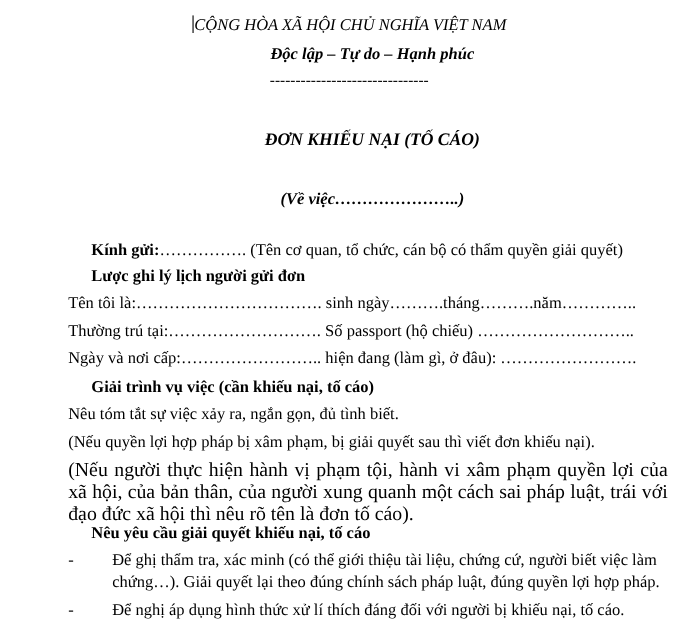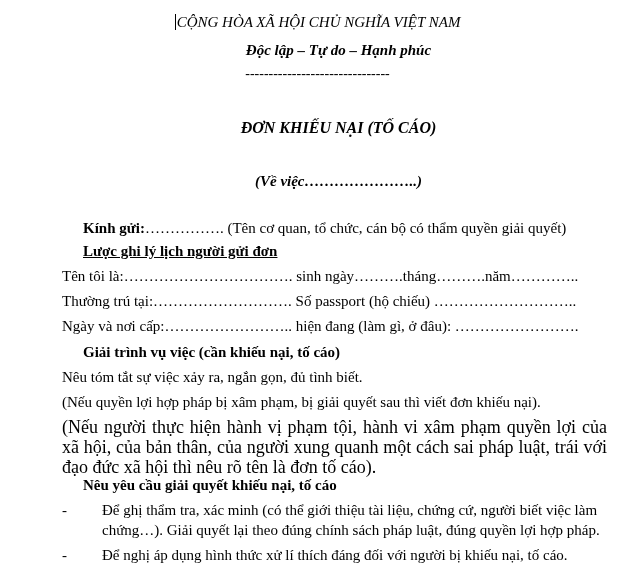--- a/index.html
+++ b/index.html
@@ -22,21 +22,21 @@
 
 <div class="center" style="top:14px; font-size:15px;"><span class="cursor"></span><span>CỘNG HÒA XÃ HỘI CHỦ NGHĨA VIỆT NAM</span></div>
 <div class="center bold" style="top:42px; font-size:15px;">Độc lập – Tự do – Hạnh phúc</div>
 <div class="center" style="top:66px; font-size:14px;">-------------------------------</div>
 
 <div class="center bold" style="top:119px; font-size:16px;">ĐƠN KHIẾU NẠI (TỐ CÁO)</div>
 <div class="center bold" style="top:143px; font-size:15px;margin-top:30px;">(Về việc…………………..)</div>
 
 <div class="line" style="top:192px;margin-top:28px;"><span class="bold">Kính gửi:</span><span>……………. (Tên cơ quan, tổ chức, cán bộ có thẩm quyền giải quyết)</span></div>
 
-<div class="line bold" style="top:243px;text-decoration:underline;">Lược ghi lý lịch người gửi đơn</div>
+<div class="line bold" style="top:243px;">Lược ghi lý lịch người gửi đơn</div>
 <div class="line" style="top:268px;">Tên tôi là:……………………………. sinh ngày……….tháng……….năm…………..</div>
 <div class="line" style="top:293px;">Thường trú tại:………………………. Số passport (hộ chiếu) ………………………..</div>
 <div class="line" style="top:318px;">Ngày và nơi cấp:…………………….. hiện đang (làm gì, ở đâu): …………………….</div>
 
 <div class="line bold" style="top:344px;">Giải trình vụ việc (cần khiếu nại, tố cáo)</div>
 <div class="line" style="top:369px;">Nêu tóm tắt sự việc xảy ra, ngắn gọn, đủ tình biết.</div>
 <div class="line" style="top:394px;">(Nếu quyền lợi hợp pháp bị xâm phạm, bị giải quyết sau thì viết đơn khiếu nại).</div>
 <div class="para" style="top:417px;">(Nếu người thực hiện hành vị phạm tội, hành vi xâm phạm quyền lợi của xã hội, của bản thân, của người xung quanh một cách sai pháp luật, trái với đạo đức xã hội thì nêu rõ tên là đơn tố cáo).</div>
 
 <div class="line bold" style="top:477px;">Nêu yêu cầu giải quyết khiếu nại, tố cáo</div>

